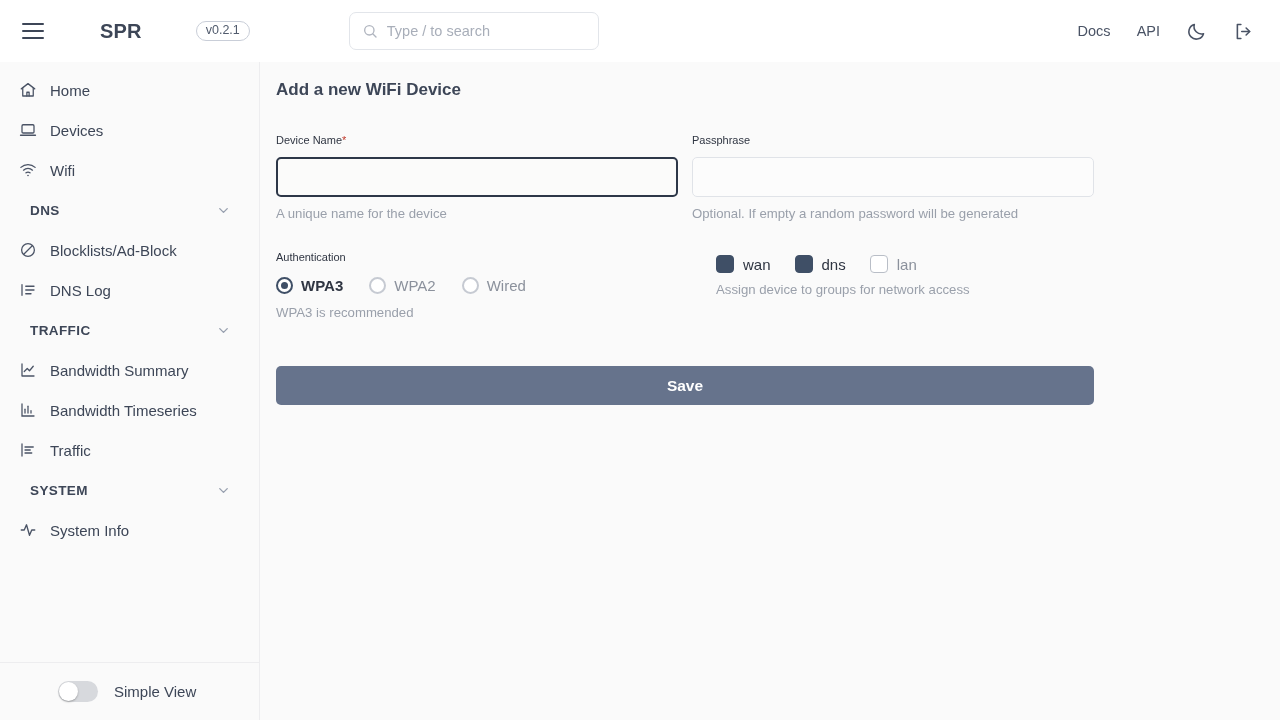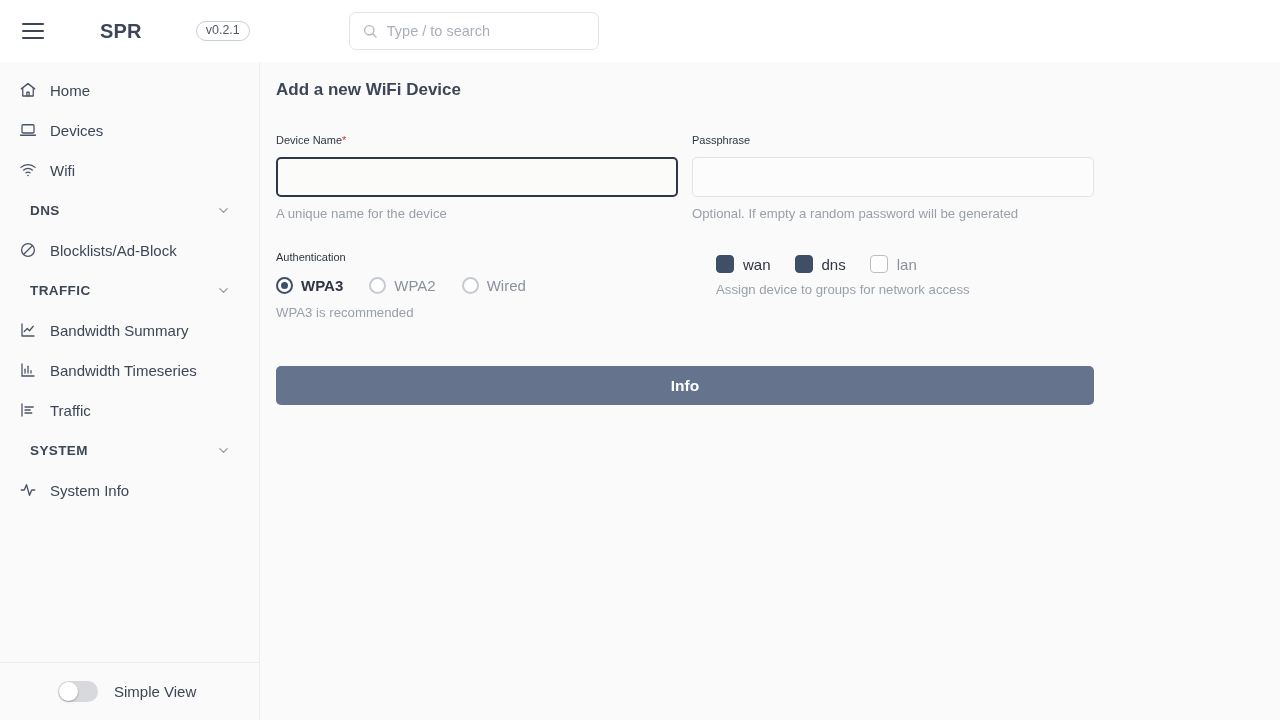--- a/index.html
+++ b/index.html
@@ -151,20 +151,32 @@
   <div class="version">v0.2.1</div>
 
   <div class="searchbox">
     <svg class="nav-icon" style="width:16px;height:16px;flex:0 0 16px" viewBox="0 0 24 24" fill="none" stroke="#b0b5bf" stroke-width="2" stroke-linecap="round">
       <circle cx="11" cy="11" r="7"></circle>
         <line x1="16.5" y1="16.5" x2="21" y2="21"></line>
     </svg>
     <input class="search-input" type="text" placeholder="Type / to search" style="">
   </div>
 
+  <div class="topbar-right">
+    <a class="topbar-link">Docs</a>
+    <a class="topbar-link">API</a>
+    <svg width="21" height="21" viewBox="0 0 24 24" fill="none" stroke="#4a5365" stroke-width="1.8" stroke-linecap="round" stroke-linejoin="round">
+      <path d="M20 14.5A8.5 8.5 0 0 1 9.5 4a8.5 8.5 0 1 0 10.5 10.5z"></path>
+    </svg>
+    <svg width="21" height="21" viewBox="0 0 24 24" fill="none" stroke="#4a5365" stroke-width="1.8" stroke-linecap="round" stroke-linejoin="round">
+      <path d="M9 4H5v16h4"></path>
+        <path d="M15 16l4-4-4-4"></path>
+        <line x1="19" y1="12" x2="10" y2="12"></line>
+    </svg>
+  </div>
 </div>
 
 <div class="sidebar">
   <div class="nav">
 
     <div class="nav-item">
       <svg class="nav-icon" viewBox="0 0 24 24" fill="none" stroke="#4a5365" stroke-width="1.7" stroke-linecap="round" stroke-linejoin="round">
         <path d="M3 10.5L12 3.5l9 7"></path>
           <path d="M5 10v10h14V10"></path>
           <path d="M10.5 20v-5h3v5"></path>
@@ -198,20 +210,29 @@
     </div>
 
     <div class="nav-item">
       <svg class="nav-icon" viewBox="0 0 24 24" fill="none" stroke="#4a5365" stroke-width="1.7">
         <circle cx="12" cy="12" r="8.5"></circle>
           <line x1="6" y1="18" x2="18" y2="6"></line>
       </svg>
       <span class="label">Blocklists/Ad-Block</span>
     </div>
 
+    <div class="nav-item">
+      <svg class="nav-icon" viewBox="0 0 24 24" fill="none" stroke="#4a5365" stroke-width="1.7" stroke-linecap="round">
+        <path d="M4 5v14"></path>
+          <line x1="9" y1="7" x2="20" y2="7"></line>
+        <line x1="9" y1="12" x2="20" y2="12"></line>
+          <line x1="9" y1="17" x2="16" y2="17"></line>
+      </svg>
+      <span class="label">DNS Log</span>
+    </div>
 
     <div class="nav-section">
       <span class="label">TRAFFIC</span>
       <svg class="chev" width="15" height="15" viewBox="0 0 24 24" fill="none" stroke="#98a0af" stroke-width="2.2" stroke-linecap="round" stroke-linejoin="round">
           <polyline points="6 9 12 15 18 9"></polyline>
         </svg>
     </div>
 
     <div class="nav-item">
       <svg class="nav-icon" viewBox="0 0 24 24" fill="none" stroke="#4a5365" stroke-width="1.7" stroke-linecap="round" stroke-linejoin="round">
@@ -319,14 +340,14 @@
           <label class="check-opt off">
             <span class="checkbox"></span>
             <span class="check-label">lan</span>
           </label>
         </div>
         <div class="hint">Assign device to groups for network access</div>
       </div>
     </div>
   </div>
 
-  <button class="save-btn">Info</button>
+  <button class="save-btn">Save</button>
 </div>
 
 </body></html>

